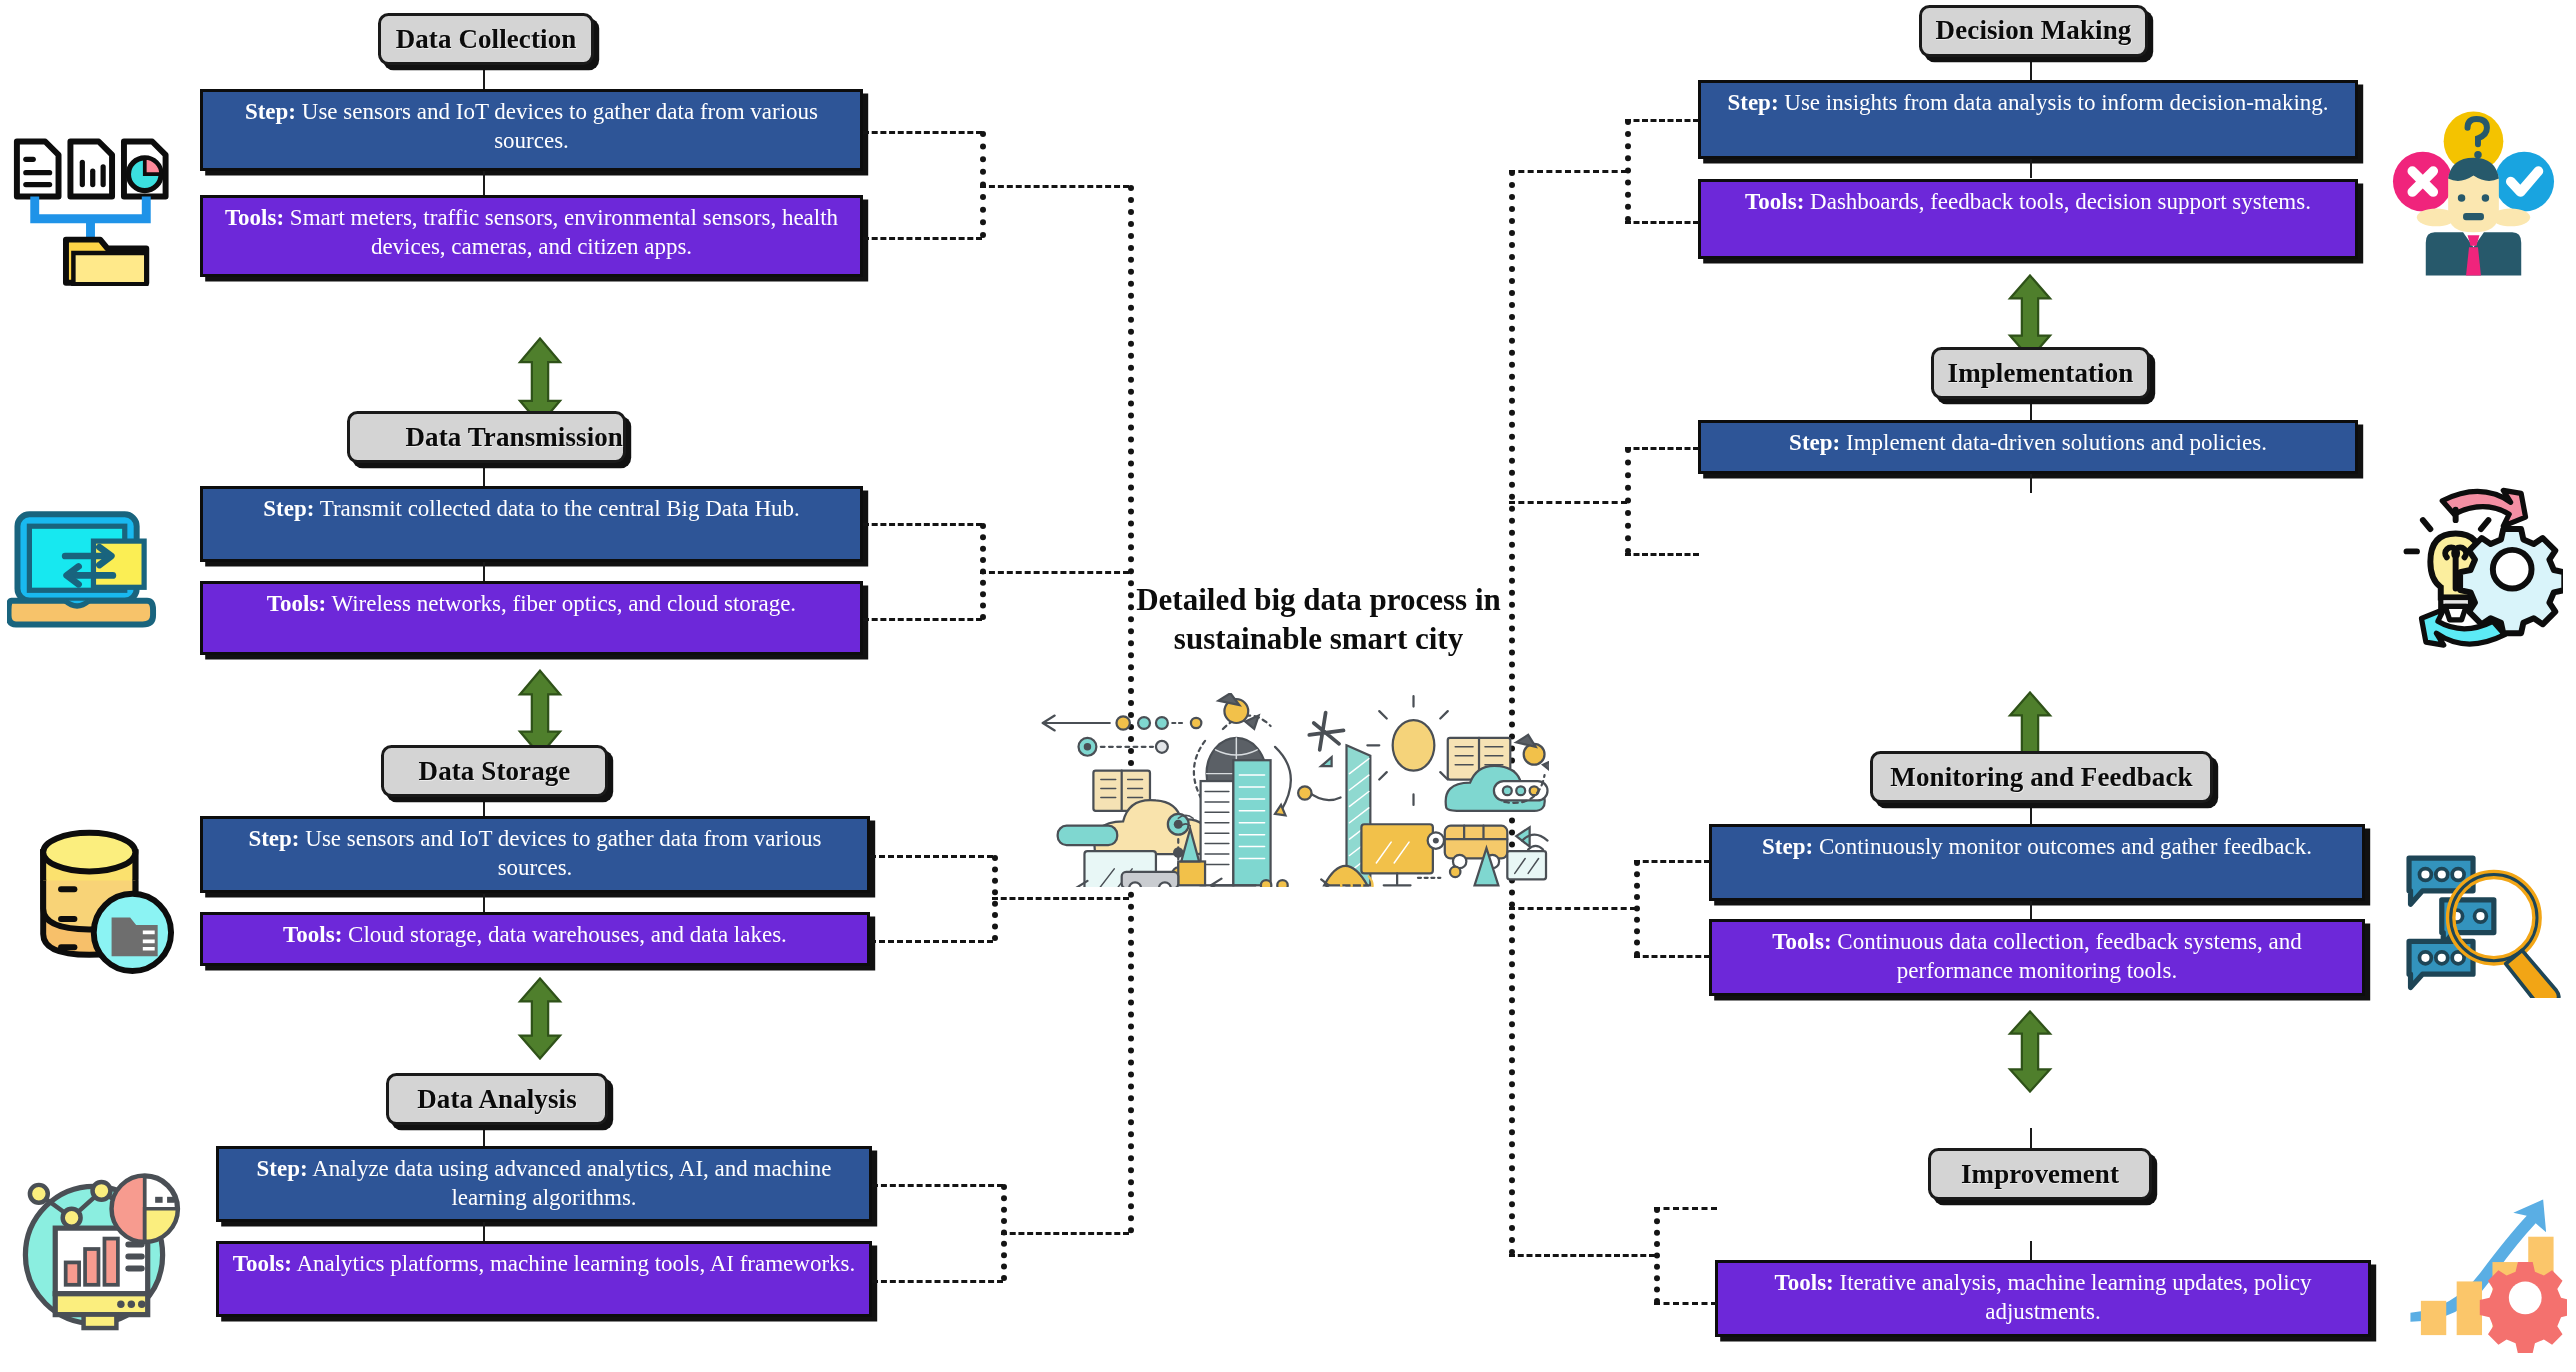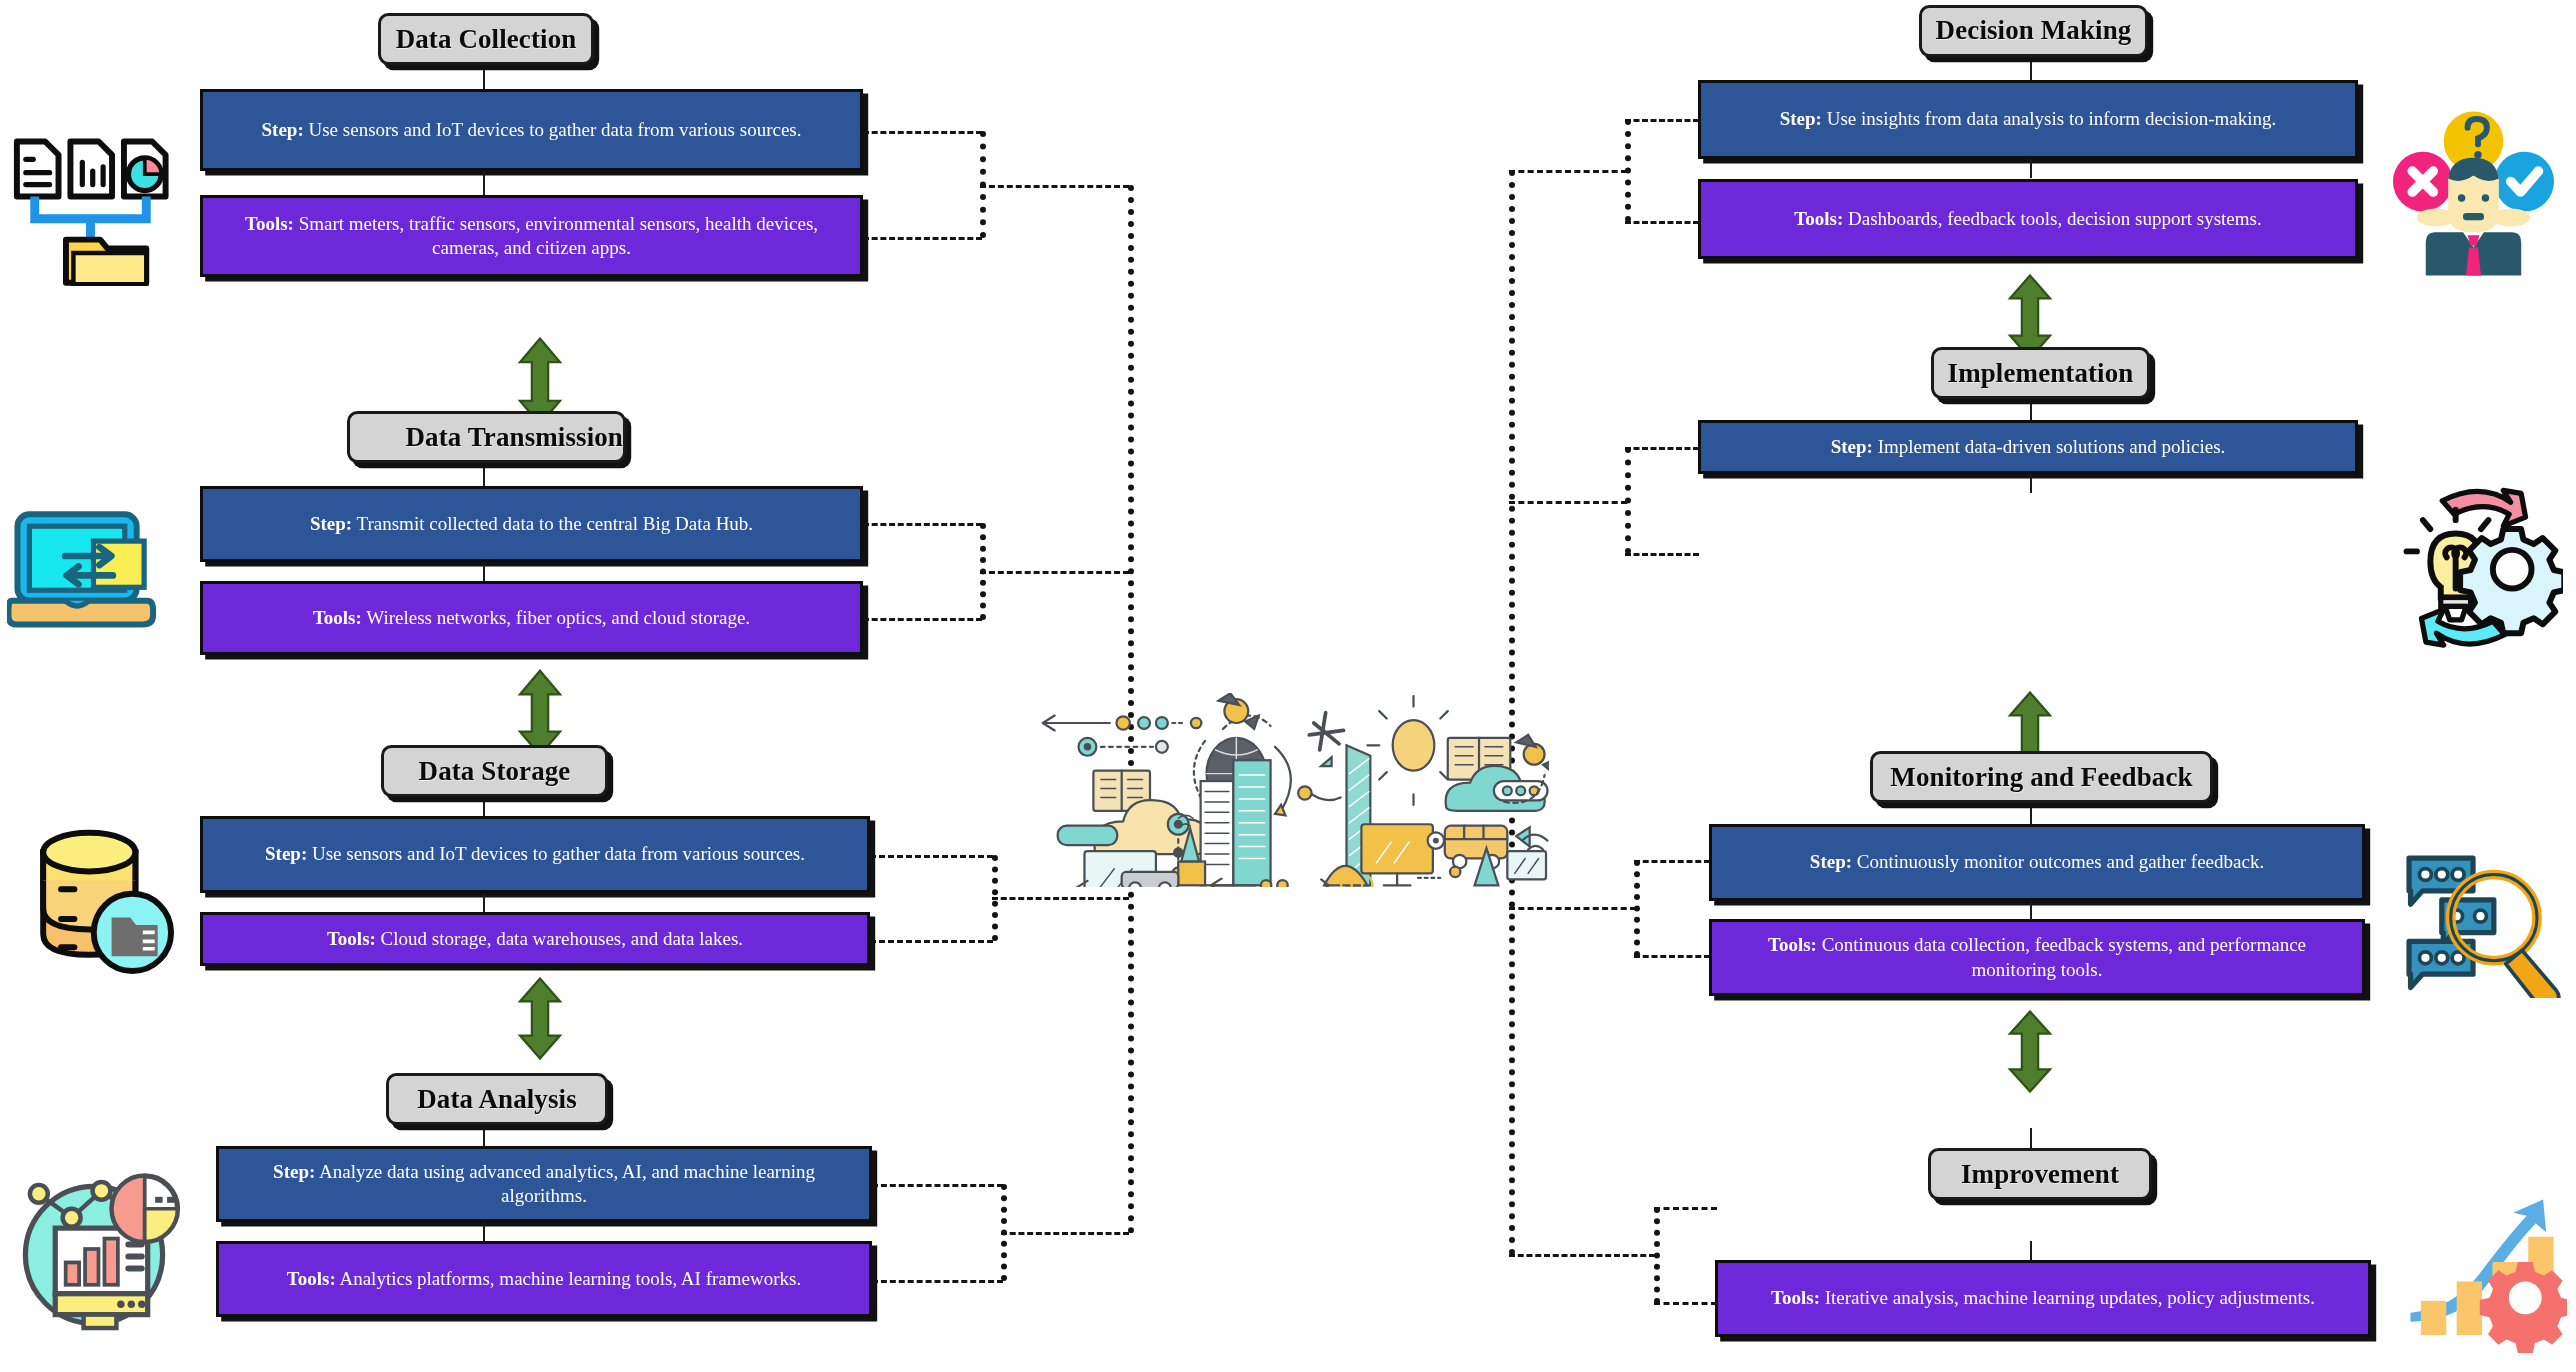--- a/index.html
+++ b/index.html
@@ -12,22 +12,22 @@
   .stage-head{
     position:absolute;background:#d4d4d4;border:3px solid #1a1a1a;border-radius:10.4px;
     box-shadow:5.2px 5.2px 0 0 #111;
     display:flex;align-items:center;justify-content:center;text-align:center;
     font-weight:bold;color:#0b0b0b;font-size:27px;letter-spacing:0.1px;
     text-shadow:0.7px 0.7px 0 rgba(255,255,255,.55);
   }
   .panel{
     position:absolute;border:3.7px solid #0d0d0d;
     box-shadow:5.2px 4.5px 0 0 #111;
-    display:flex;align-items:center;justify-content:center;text-align:center;
-    color:#ffffff;font-size:19px;line-height:1.28;padding:4.5px 12px;
+    display:flex;align-items:flex-start;justify-content:center;text-align:center;
+    color:#ffffff;font-size:23px;line-height:1.28;padding:4.5px 12px;
     box-sizing:border-box;
   }
   .panel .lead{font-weight:bold;}
   .panel.step{background:#2e5597;}
   .panel.tools{background:#6d28d9;}
   .panel span.txt{display:inline;}
 
   
   .hair{position:absolute;background:#1a1a1a;width:2.2px;}
 
@@ -205,20 +205,24 @@
   <div class="dash-v thick" style="left:1634px;top:860px;height:97px;"></div>
   <div class="dash-h" style="left:1509px;top:907px;width:127px;"></div>
 
   <div class="dash-h" style="left:1654px;top:1207px;width:63px;"></div>
   <div class="dash-h" style="left:1654px;top:1302px;width:63px;"></div>
   <div class="dash-v thick" style="left:1654px;top:1207px;height:97px;"></div>
   <div class="dash-h" style="left:1509px;top:1254px;width:146px;"></div>
 
   <div class="dash-v thick" style="left:1509px;top:170px;height:1086px;"></div>
 
+  <div class="center-title" style="left:1080px;top:581px;width:477px;">
+    <div>Detailed big data process in</div>
+    <div>sustainable smart city</div>
+  </div>
 
   <svg class="city-art" style="left:1013px;top:693px;" width="536" height="194" viewBox="0 0 720 260">
     <g stroke="#4a4f55" stroke-width="3" fill="none" stroke-linecap="round">
 
       <path d="M40 40 H130"></path>
         <path d="M40 40 l16 -10 M40 40 l16 10"></path>
       <circle cx="148" cy="40" r="9" fill="#f2c14a" stroke="#4a4f55"></circle>
       <circle cx="176" cy="40" r="8" fill="#7fd7d0" stroke="#4a4f55"></circle>
       <circle cx="200" cy="40" r="8" fill="#7fd7d0" stroke="#4a4f55"></circle>
       <path d="M214 40 h16" stroke-dasharray="4 5"></path>

